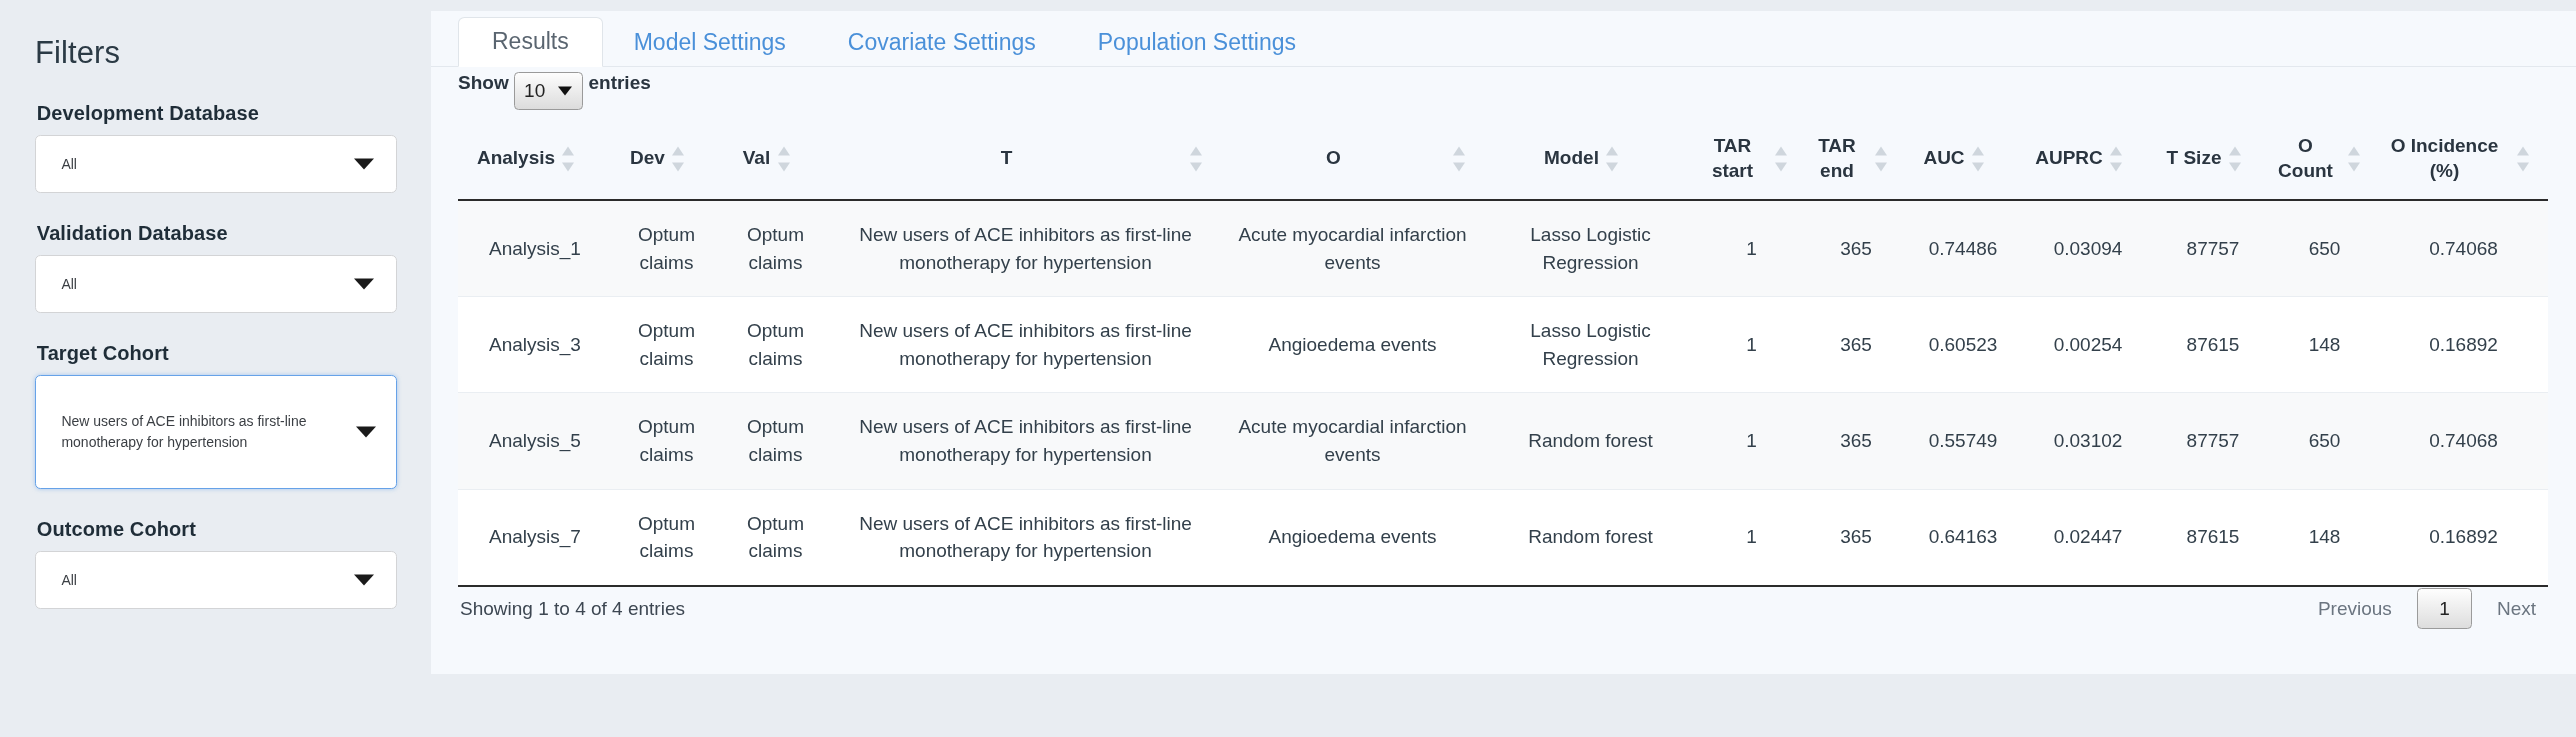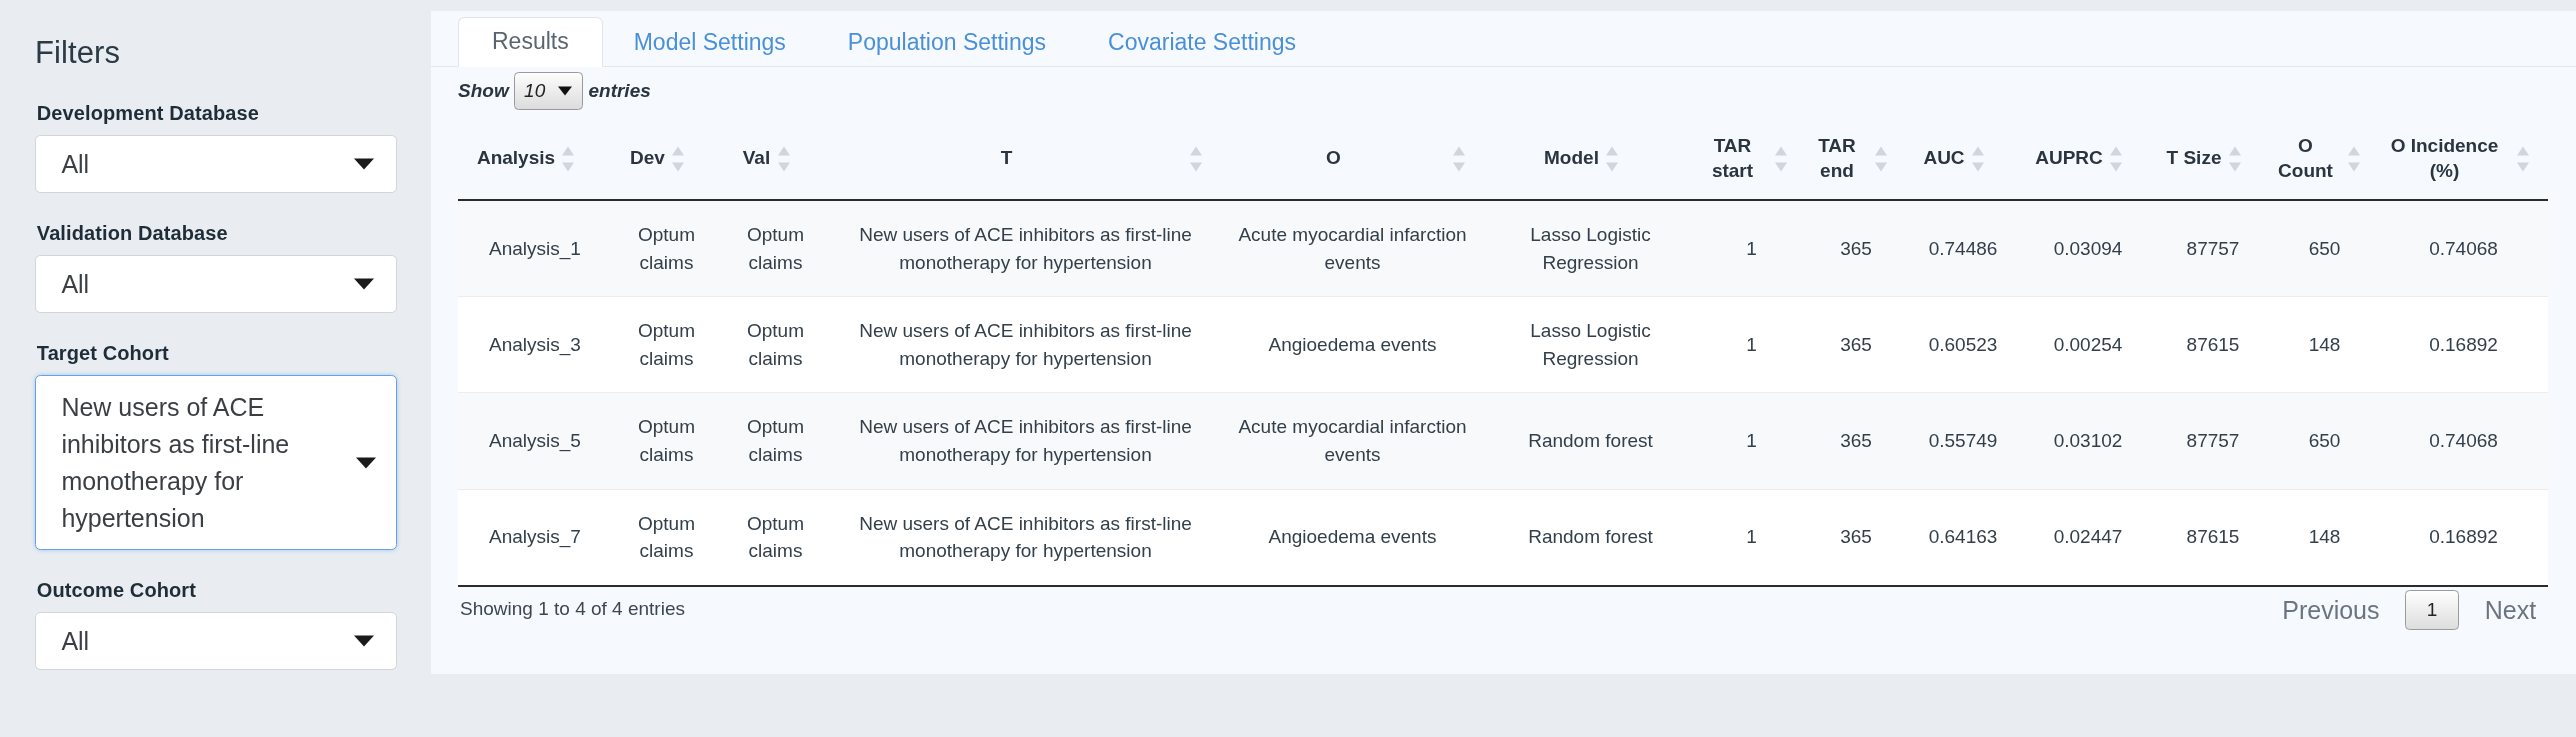--- a/index.html
+++ b/index.html
@@ -49,21 +49,21 @@
     position: relative;
     box-sizing: border-box;
     width: 362px;
     min-height: 58px;
     background: #ffffff;
     border: 0.9px solid #d3d4d6;
     border-radius: 5.4px;
     display: flex;
     align-items: center;
     padding: 5.4px 42px 5.4px 25.4px;
-    font-size: 25px;
+    font-size: 14px;
     color: #3b3f44;
   }
   .select-box.focused {
     border: 1.8px solid #66a2e8;
     box-shadow: 0 0 4.5px rgba(102,162,232,.55);
   }
   .select-box .sel-text { line-height: 1.48; }
   .caret {
     position: absolute;
     right: 22px;
@@ -119,25 +119,24 @@
   .tbl-controls {
     position: relative;
     height: 51px;
     padding: 0 27px;
   }
   .length-ctl {
     position: absolute;
     left: 27px;
     top: 5.4px;
     display: flex;
-    align-items: center;
+    align-items: flex-start;
     font-size: 19px;
     font-weight: 700;
     color: #2a3540;
-    font-style: italic;
   }
   .mini-select {
     position: relative;
     display: inline-flex;
     align-items: center;
     margin: 0 5.4px;
     box-sizing: border-box;
     height: 38px;
     width: 69px;
     padding-left: 9px;
@@ -253,21 +252,21 @@
     color: #3d4752;
   }
   .paginate {
     position: absolute;
     right: 23.6px;
     top: 1.8px;
     display: flex;
     align-items: center;
   }
   .pg-btn {
-    font-size: 25px;
+    font-size: 19px;
     color: #6b7580;
     padding: 7.3px 16.3px;
     cursor: pointer;
     user-select: none;
   }
   .pg-num {
     font-size: 19px;
     color: #232323;
     min-width: 23.6px;
     text-align: center;
@@ -333,22 +332,22 @@
         <span class="caret"></span>
       </div>
     </div>
   </aside>
 
   <main class="content">
 
     <nav class="tabs">
       <div class="tab active">Results</div>
       <div class="tab">Model Settings</div>
+      <div class="tab">Covariate Settings</div>
       <div class="tab">Population Settings</div>
-      <div class="tab">Covariate Settings</div>
     </nav>
 
     <div class="tbl-controls">
       <div class="length-ctl">
         <span>Show</span>
         <span class="mini-select">
           <span>10</span>
           <span class="mini-caret"></span>
         </span>
         <span>entries</span>

